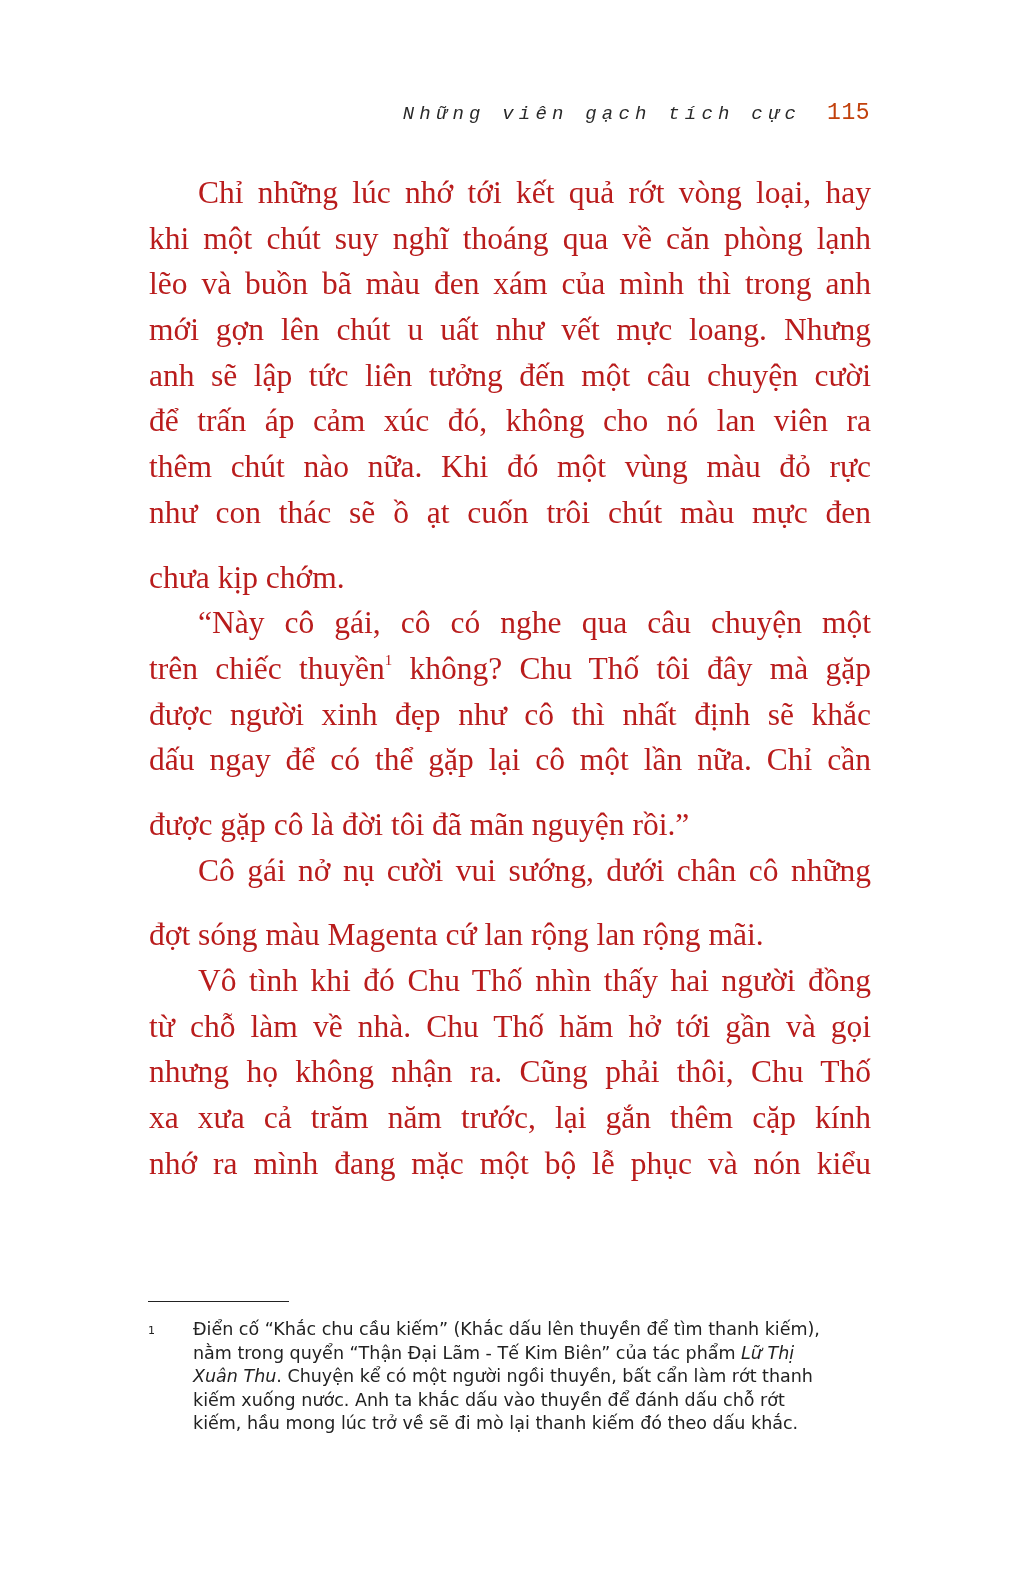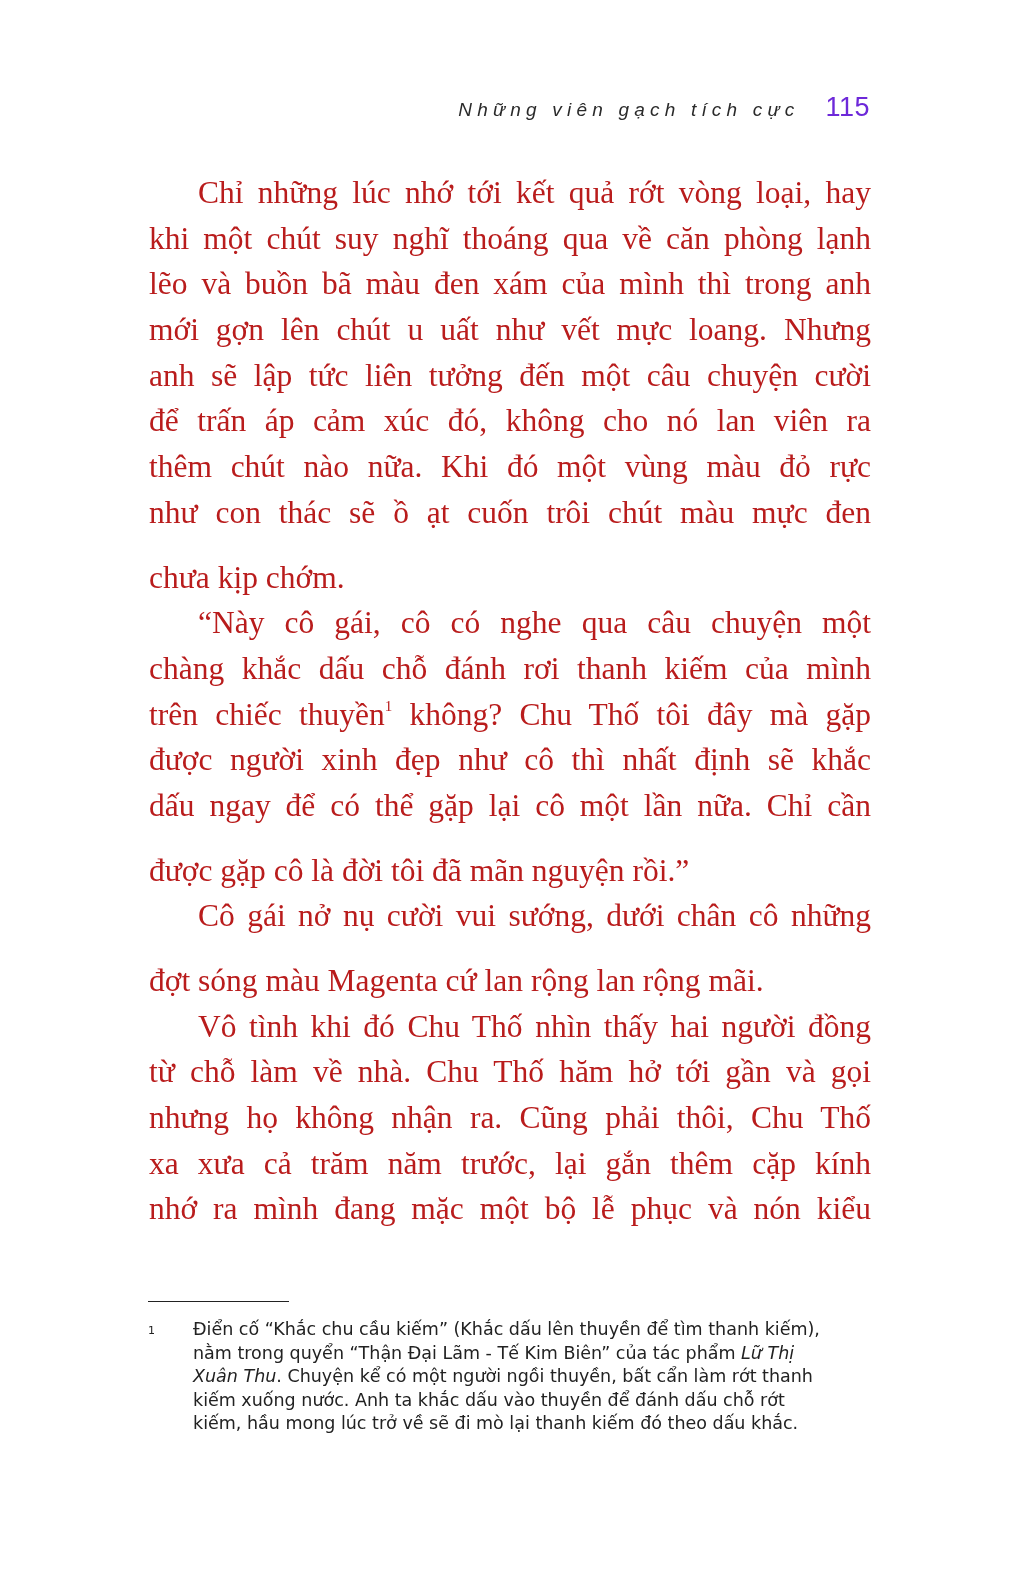--- a/index.html
+++ b/index.html
@@ -9,36 +9,36 @@
   }
   body {
     width: 1024px;
     height: 1575px;
     position: relative;
     overflow: hidden;
     color: #1f1f1f;
   }
   .running-head {
     position: absolute;
-    top: 92px;
+    top: 100px;
     right: 154px;
     display: flex;
     align-items: baseline;
     gap: 26px;
-    font-family: Liberation Sans, sans-serif;
+    font-family: Liberation Mono, monospace;
   }
   .running-title {
     font-style: italic;
     font-size: 19px;
     letter-spacing: 5.2px;
     color: #2a2a2a;
   }
   .page-number {
-    font-size: 27px;
-    color: #6d28d9;
+    font-size: 23px;
+    color: #c2410c;
     letter-spacing: 0.5px;
     text-align: right;
   }
   .body-text {
     position: absolute;
     left: 149px;
     top: 170px;
     width: 722px;
     font-family: "Liberation Serif", serif;
     font-size: 31.5px;
@@ -114,21 +114,20 @@
     <span class="line">mới gợn lên chút u uất như vết mực loang. Nhưng</span>
     <span class="line">anh sẽ lập tức liên tưởng đến một câu chuyện cười</span>
     <span class="line">để trấn áp cảm xúc đó, không cho nó lan viên ra</span>
     <span class="line">thêm chút nào nữa. Khi đó một vùng màu đỏ rực</span>
     <span class="line">như con thác sẽ ồ ạt cuốn trôi chút màu mực đen</span>
     <span class="line last">chưa kịp chớm.</span>
   </div>
 
   <div>
     <span class="line indent">“Này cô gái, cô có nghe qua câu chuyện một</span>
-    <span class="line">chàng khắc dấu chỗ đánh rơi thanh kiếm của mình</span>
     <span class="line"><span>trên chiếc thuyền</span><sup class="fnref">1</sup><span> không? Chu Thố tôi đây mà gặp</span></span>
     <span class="line">được người xinh đẹp như cô thì nhất định sẽ khắc</span>
     <span class="line">dấu ngay để có thể gặp lại cô một lần nữa. Chỉ cần</span>
     <span class="line last">được gặp cô là đời tôi đã mãn nguyện rồi.”</span>
   </div>
 
   <div>
     <span class="line indent">Cô gái nở nụ cười vui sướng, dưới chân cô những</span>
     <span class="line last">đợt sóng màu Magenta cứ lan rộng lan rộng mãi.</span>
   </div>

